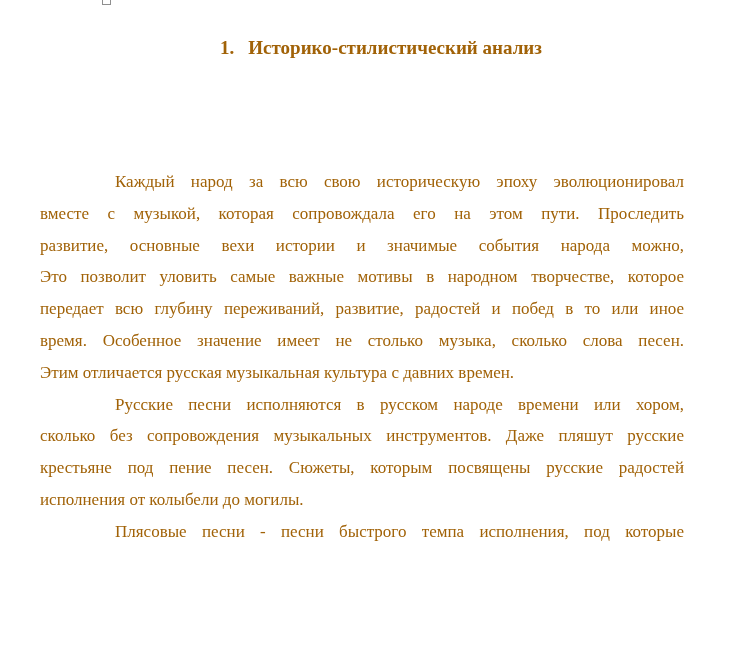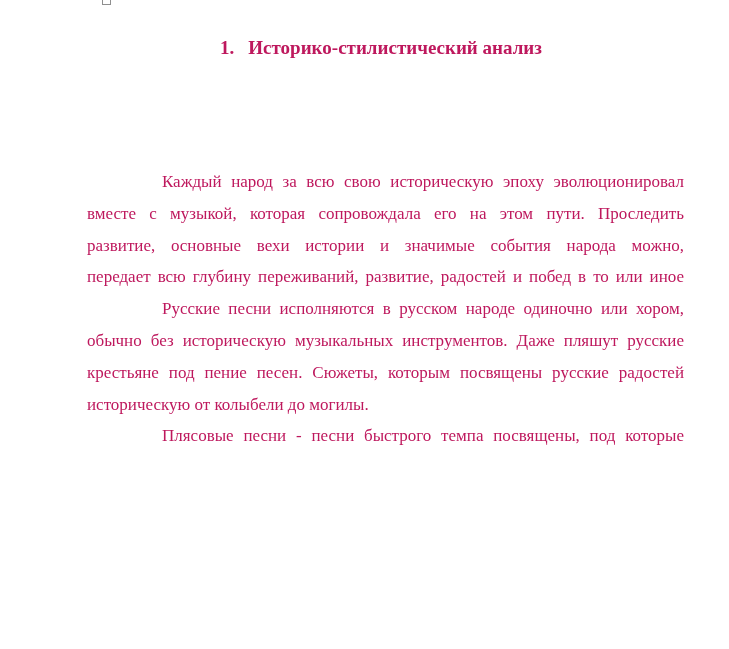--- a/index.html
+++ b/index.html
@@ -7,21 +7,21 @@
     padding: 0;
     background: #ffffff;
   }
   .screen {
     position: relative;
     width: 729px;
     height: 649px;
     background: #ffffff;
     overflow: hidden;
     font-family: "Liberation Serif", serif;
-    color: #be185d;
+    color: #a16207;
   }
   .anchor-box {
     position: absolute;
     left: 102px;
     top: -5px;
     width: 9px;
     height: 10px;
     border: 1px solid #8f8f8f;
     background: #ffffff;
     box-sizing: border-box;
@@ -42,21 +42,20 @@
   .doc-body {
     margin: 107px 45px 0 40px; 
     font-size: 17px;
   }
   .line {
     height: 31.8px;
     line-height: 31.8px;
     overflow: hidden;
     text-align: justify;
     text-align-last: justify;
-    margin-left: 47px;
   }
   .line.first {
     padding-left: 75px;
   }
   .line.last {
     text-align: left;
     text-align-last: left;
     white-space: nowrap;
   }
 </style>
@@ -68,21 +67,24 @@
   <div class="anchor-box"></div>
 
   <div class="heading">
     <span class="num">1.</span><span>Историко-стилистический анализ</span>
   </div>
 
   <div class="doc-body">
       <div class="line first">Каждый народ за всю свою историческую эпоху эволюционировал</div>
       <div class="line">вместе с музыкой, которая сопровождала его на этом пути. Проследить</div>
       <div class="line">развитие, основные вехи истории и значимые события народа можно,</div>
+      <div class="line">Это позволит уловить самые важные мотивы в народном творчестве, которое</div>
       <div class="line">передает всю глубину переживаний, развитие, радостей и побед в то или иное</div>
-      <div class="line first">Русские песни исполняются в русском народе одиночно или хором,</div>
-      <div class="line">обычно без историческую музыкальных инструментов. Даже пляшут русские</div>
+      <div class="line">время. Особенное значение имеет не столько музыка, сколько слова песен.</div>
+      <div class="line last">Этим отличается русская музыкальная культура с давних времен.</div>
+      <div class="line first">Русские песни исполняются в русском народе времени или хором,</div>
+      <div class="line">сколько без сопровождения музыкальных инструментов. Даже пляшут русские</div>
       <div class="line">крестьяне под пение песен. Сюжеты, которым посвящены русские радостей</div>
-      <div class="line last">историческую от колыбели до могилы.</div>
-      <div class="line first">Плясовые песни - песни быстрого темпа посвящены, под которые</div>
+      <div class="line last">исполнения от колыбели до могилы.</div>
+      <div class="line first">Плясовые песни - песни быстрого темпа исполнения, под которые</div>
     </div>
 
 </div>
 
 </body></html>

